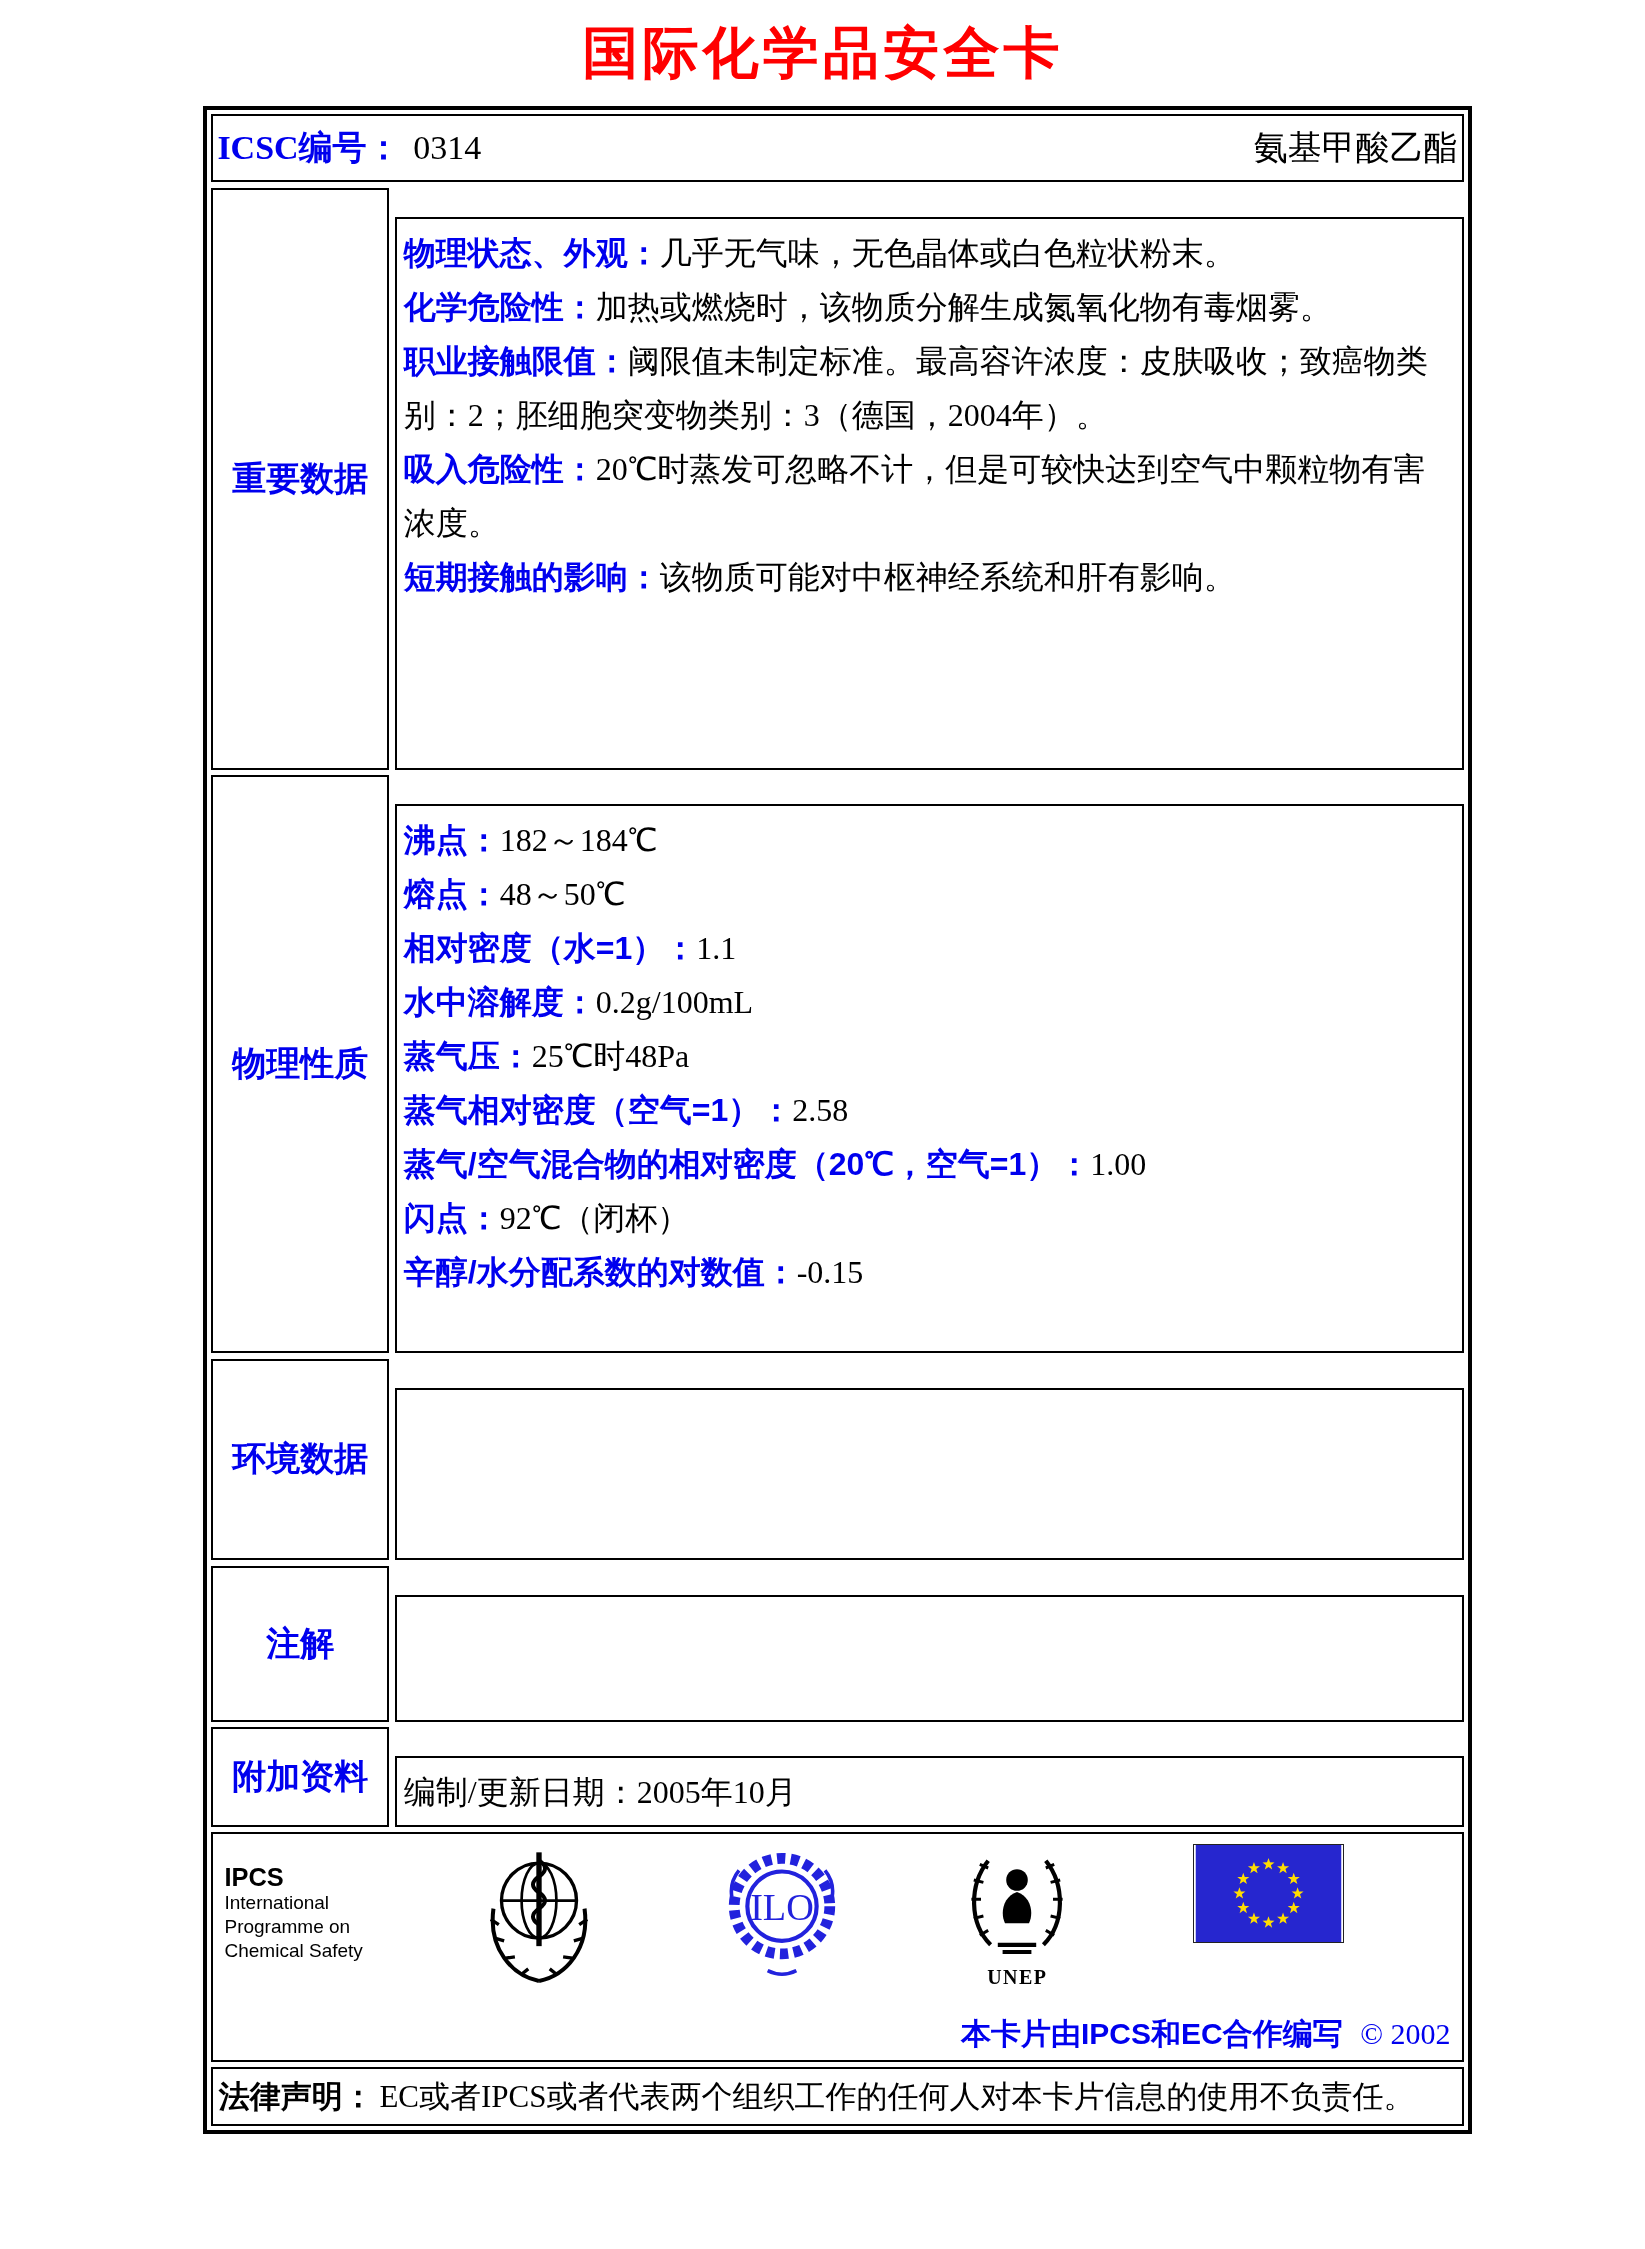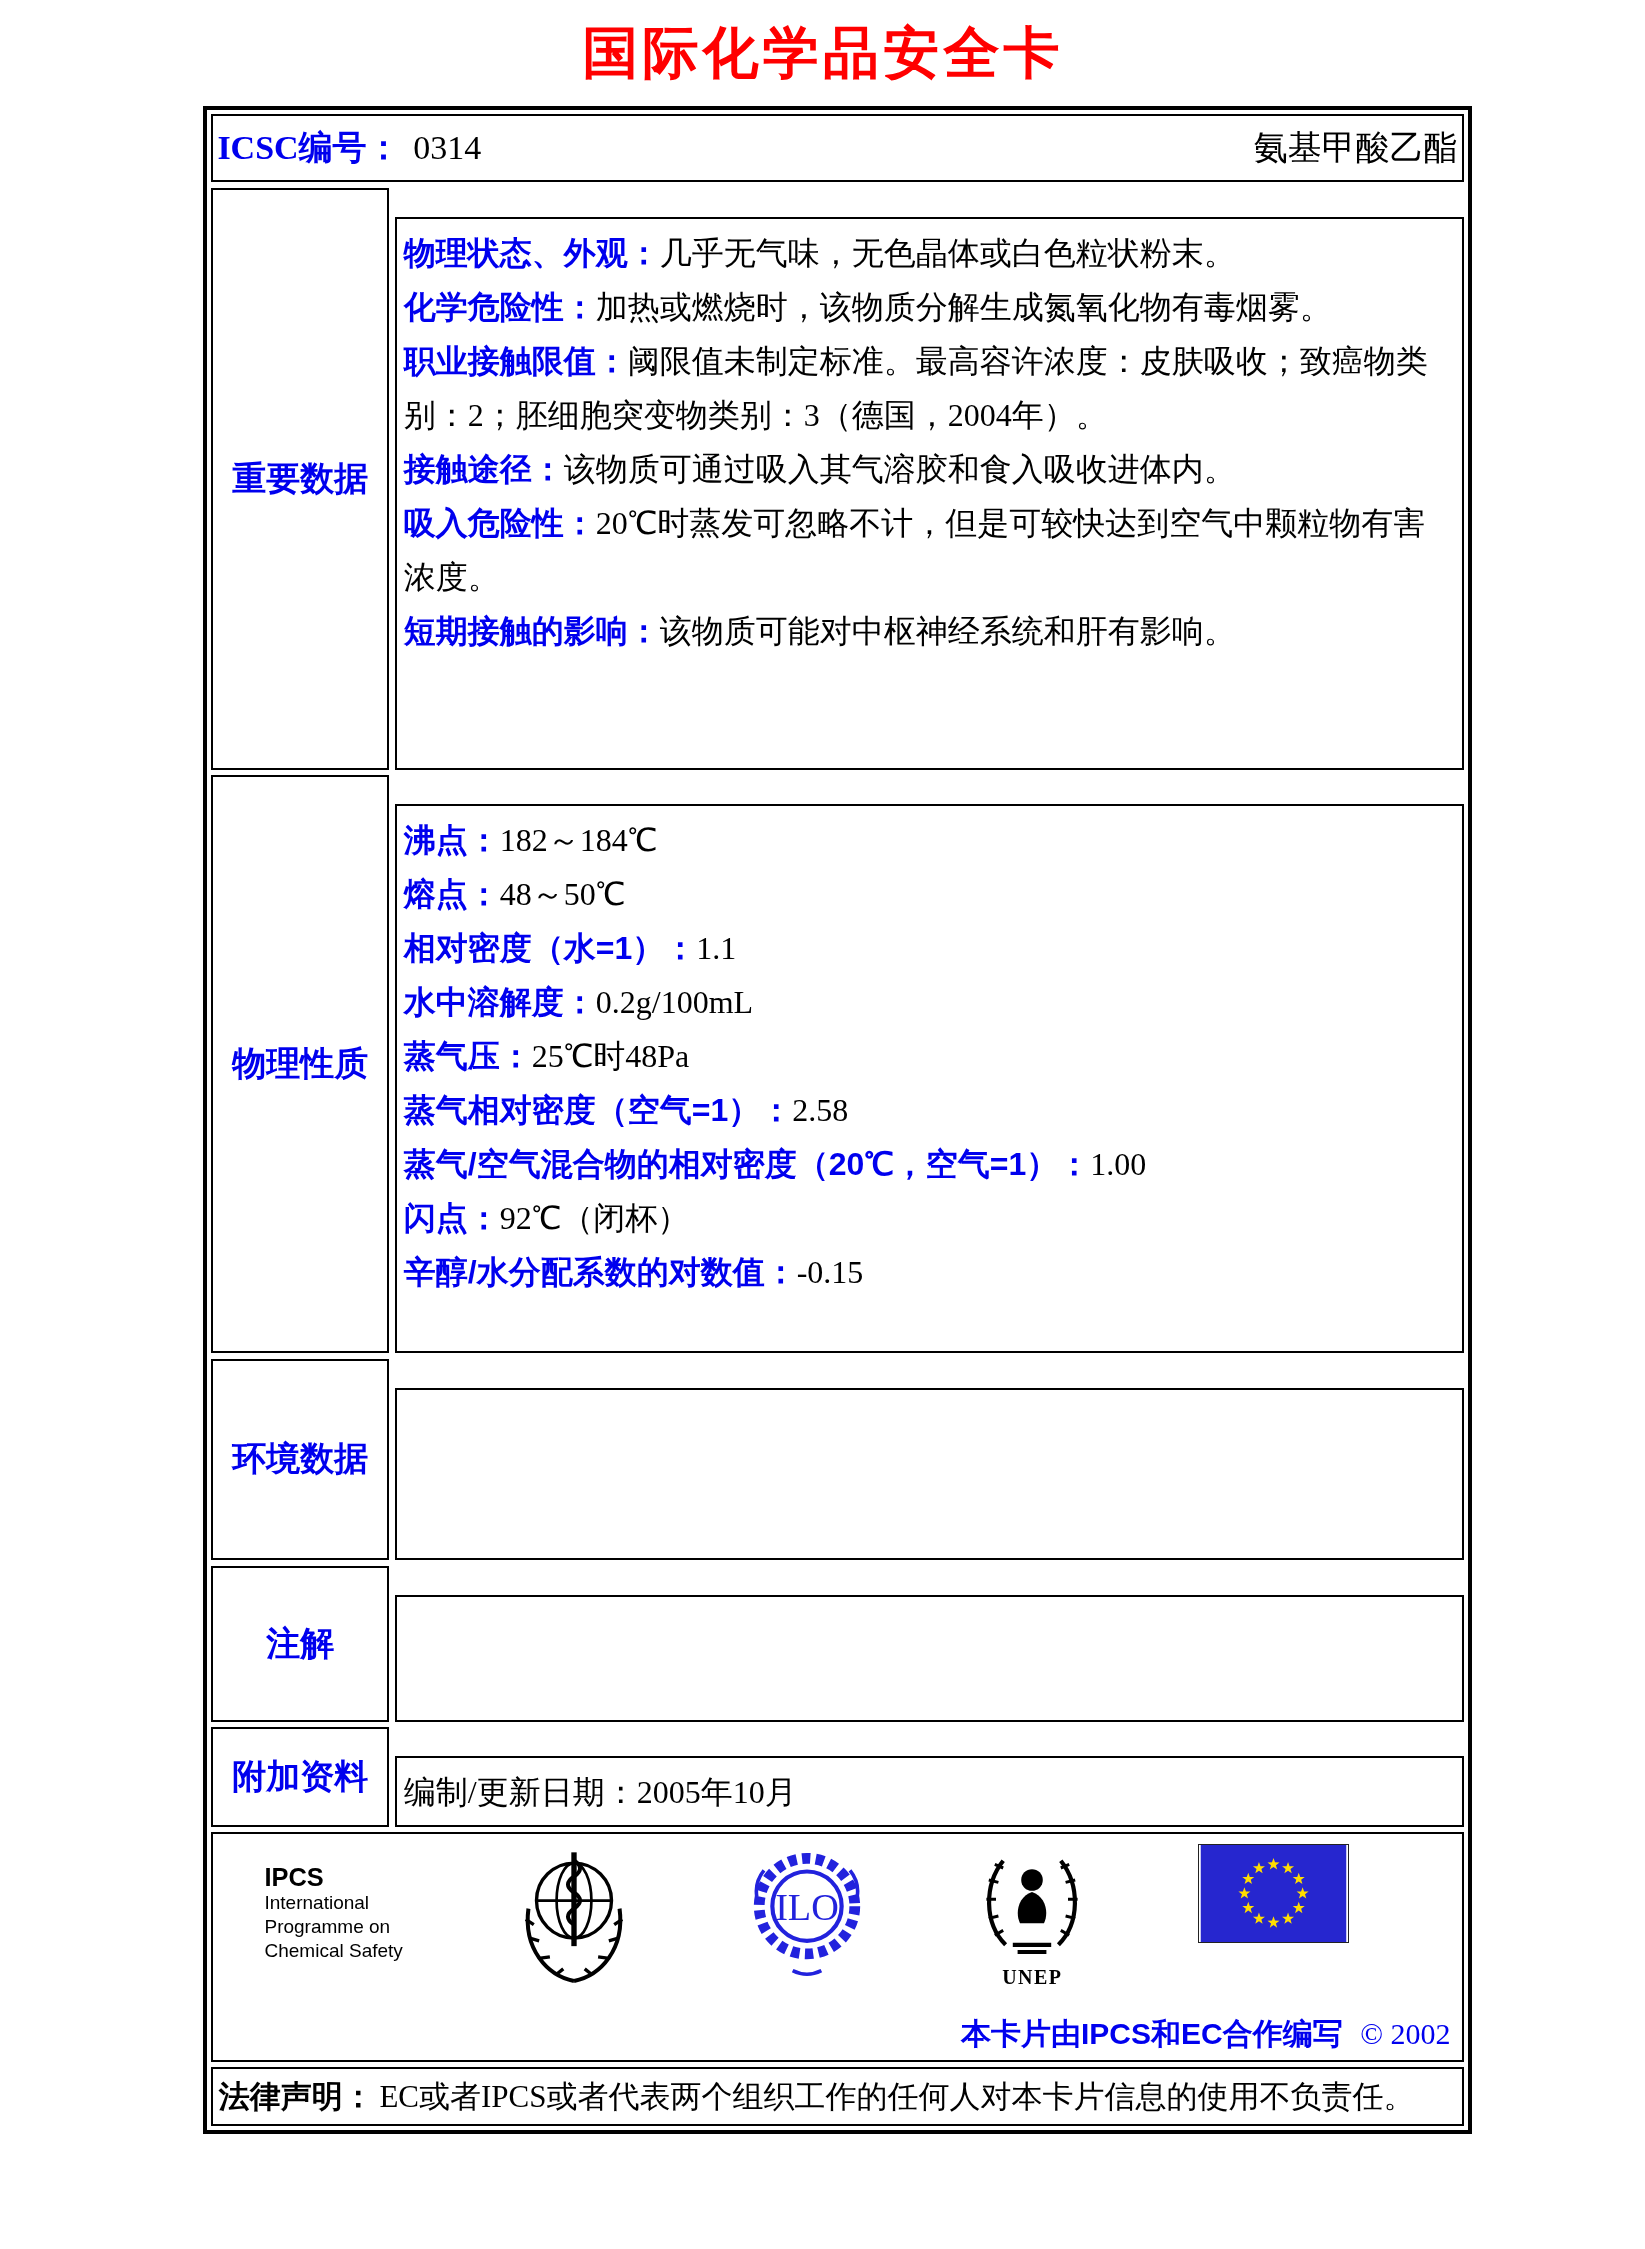--- a/index.html
+++ b/index.html
@@ -28,21 +28,21 @@
   .r-env       .content-cell{min-height:172px;}
   .r-notes     .content-cell{min-height:127px;}
   .r-add       .content-cell{min-height:41px;}
   .field{margin:0;font-size:32px;line-height:54px;color:#000;word-break:break-all;}
   .flabel{font-family:"Liberation Sans",sans-serif;font-weight:bold;color:#0000EE;}
   .fvalue{font-family:"Liberation Serif",serif;color:#000;}
   .r-add .flabel{color:#000;font-weight:normal;font-family:"Liberation Serif",serif;}
   
   .logos-cell{min-height:189px;padding:10px 11.3px 4.2px 11.3px;}
   .logos-line{display:flex;align-items:flex-start;}
-  .ipcs-block{width:190px;flex:0 0 190px;font-family:"Liberation Sans",sans-serif;color:#000;padding-top:18.3px;margin-left:40px;}
+  .ipcs-block{width:190px;flex:0 0 190px;font-family:"Liberation Sans",sans-serif;color:#000;padding-top:18.3px;}
   .ipcs-acronym{font-size:25.4px;font-weight:bold;line-height:28px;}
   .ipcs-line{font-size:19px;line-height:24px;}
   .logo-zone{flex:1 1 auto;display:flex;justify-content:space-around;align-items:flex-start;padding-right:49px;}
   .logo{display:flex;flex-direction:column;align-items:center;}
   .unep-word{font-family:"Liberation Serif",serif;font-weight:bold;font-size:20px;letter-spacing:1.4px;
         color:#000;line-height:28px;margin-top:-1.4px;}
   .caption{margin-top:22px;text-align:right;font-size:30px;}
   .caption .cap-main{font-family:"Liberation Sans",sans-serif;font-weight:bold;color:#0000EE;}
   .caption .cap-copy{font-family:"Liberation Serif",serif;color:#0000EE;margin-left:10px;}
   
@@ -67,21 +67,20 @@
         <span class="chem">氨基甲酸乙酯</span>
       </div>
     </div>
 
     <div class="row r-important">
       <div class="cell label-cell">重要数据</div>
       <div class="cell content-cell">
           <p class="field"><span class="flabel">物理状态、外观：</span><span class="fvalue">几乎无气味，无色晶体或白色粒状粉末。</span></p>
           <p class="field"><span class="flabel">化学危险性：</span><span class="fvalue">加热或燃烧时，该物质分解生成氮氧化物有毒烟雾。</span></p>
           <p class="field"><span class="flabel">职业接触限值：</span><span class="fvalue">阈限值未制定标准。最高容许浓度：皮肤吸收；致癌物类别：2；胚细胞突变物类别：3（德国，2004年）。</span></p>
-          <p class="field"><span class="flabel">接触途径：</span><span class="fvalue">该物质可通过吸入其气溶胶和食入吸收进体内。</span></p>
           <p class="field"><span class="flabel">吸入危险性：</span><span class="fvalue">20℃时蒸发可忽略不计，但是可较快达到空气中颗粒物有害浓度。</span></p>
           <p class="field"><span class="flabel">短期接触的影响：</span><span class="fvalue">该物质可能对中枢神经系统和肝有影响。</span></p>
         </div>
     </div>
 
     <div class="row r-physical">
       <div class="cell label-cell">物理性质</div>
       <div class="cell content-cell">
           <p class="field"><span class="flabel">沸点：</span><span class="fvalue">182～184℃</span></p>
           <p class="field"><span class="flabel">熔点：</span><span class="fvalue">48～50℃</span></p>

